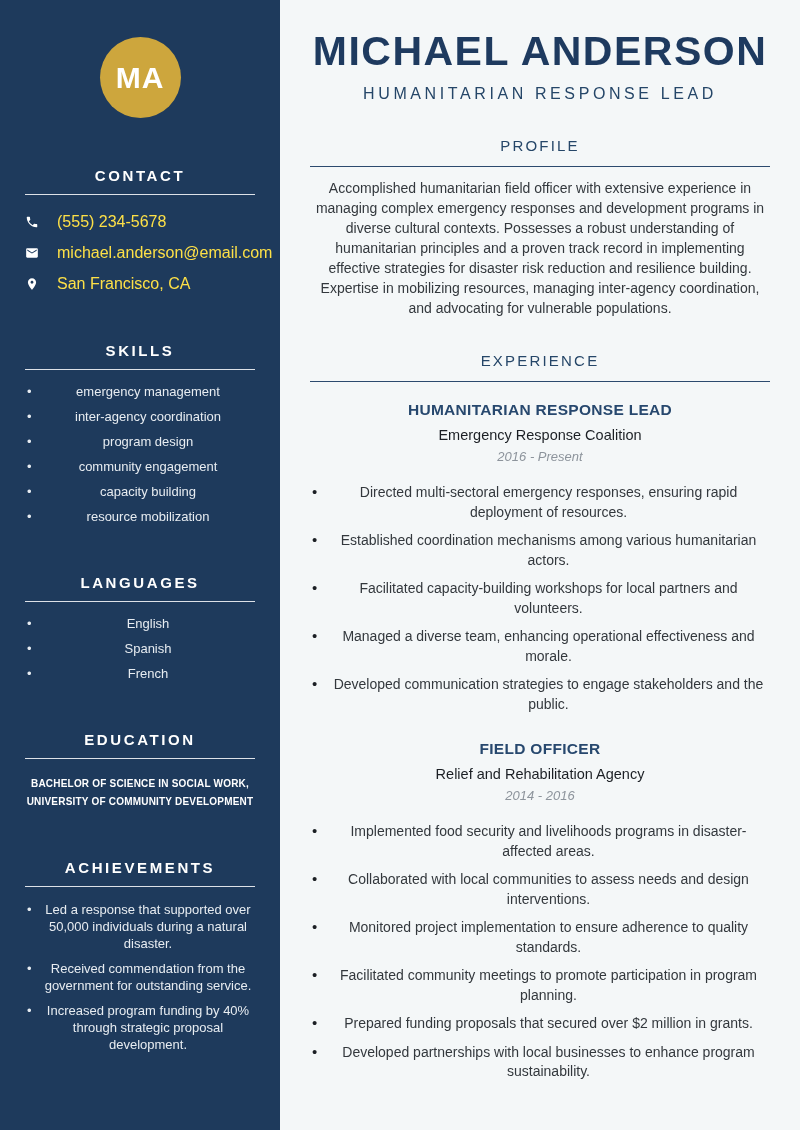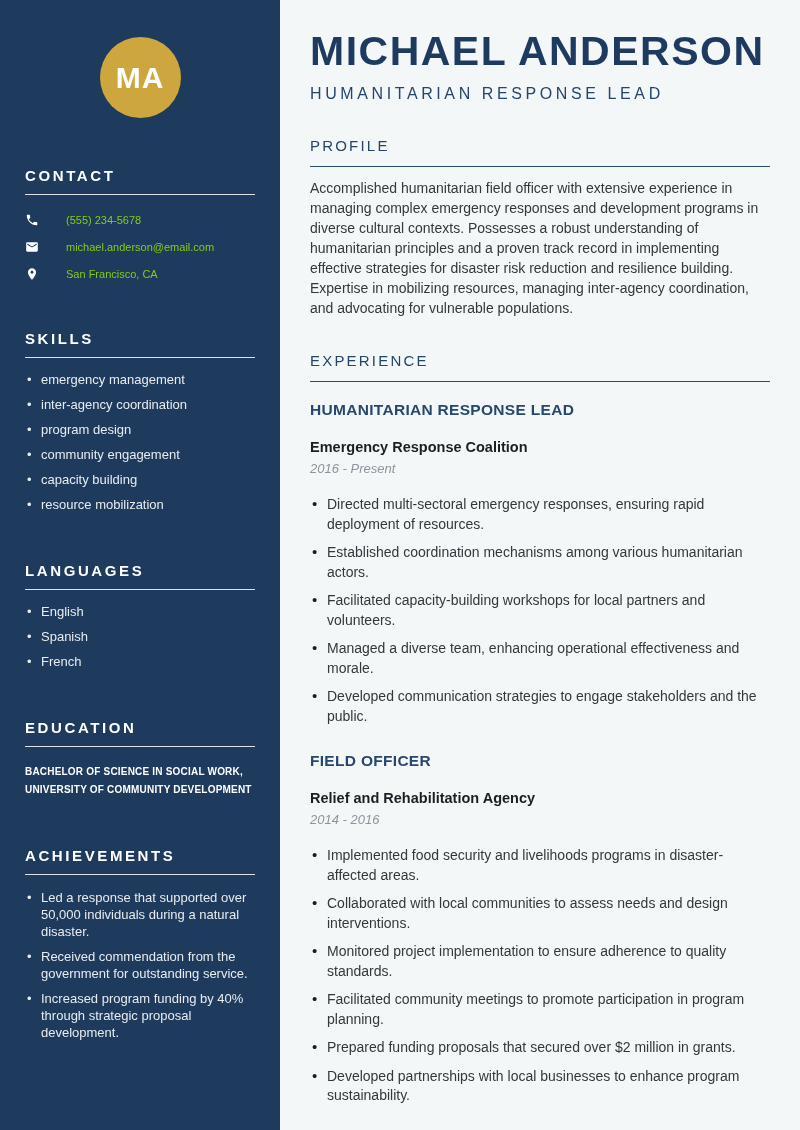--- a/index.html
+++ b/index.html
@@ -5,20 +5,21 @@
   * { margin: 0; padding: 0; box-sizing: border-box; }
   html, body { background: #e9ebee; }
   body { font-family: "Liberation Sans", "DejaVu Sans", sans-serif; }
 
   .page {
     width: 800px;
     height: 1130px;
     display: flex;
     overflow: hidden;
     background: #f4f7f8;
+    text-align: center;
   }
 
   
   .sidebar {
     width: 280px;
     flex: 0 0 280px;
     background: #1e3a5c;
     color: #e7ecf1;
     padding: 37px 25px 30px 25px;
   }
@@ -43,23 +44,23 @@
   }
   .side-rule {
     border: none;
     border-top: 1px solid rgba(255,255,255,0.85);
     margin-top: 10px;
   }
   .contact-list { margin-top: 18px; }
   .contact-item {
     display: flex;
     align-items: center;
-    gap: 27px;
-    font-size: 11px;
-    color: #84cc16;
+    gap: 18px;
+    font-size: 16px;
+    color: #fde047;
     margin-bottom: 13px;
   }
   .contact-item .cicon { width: 14px; height: 14px; flex: 0 0 14px; display: inline-flex; }
   .contact-item .cicon svg { width: 14px; height: 14px; fill: #ffffff; }
 
   ul.side-list { list-style: none; margin-top: 14px; }
   ul.side-list li {
     position: relative;
     padding-left: 16px;
     font-size: 13px;
@@ -123,24 +124,24 @@
   }
   .job { margin-top: 19px; }
   .job + .job { margin-top: 26px; }
   .job-title {
     color: #27486e;
     font-size: 15.5px;
     font-weight: bold;
     letter-spacing: 0.3px;
   }
   .company {
-    margin-top: 20px;
+    margin-top: 8px;
     color: #1b1f24;
     font-size: 14.5px;
-    font-weight: bold;
+    font-weight: normal;
   }
   .dates {
     margin-top: 6px;
     color: #8d949c;
     font-size: 13px;
     font-style: italic;
   }
   ul.job-bullets { margin-top: 19px; list-style: none; }
   ul.job-bullets li {
     position: relative;

